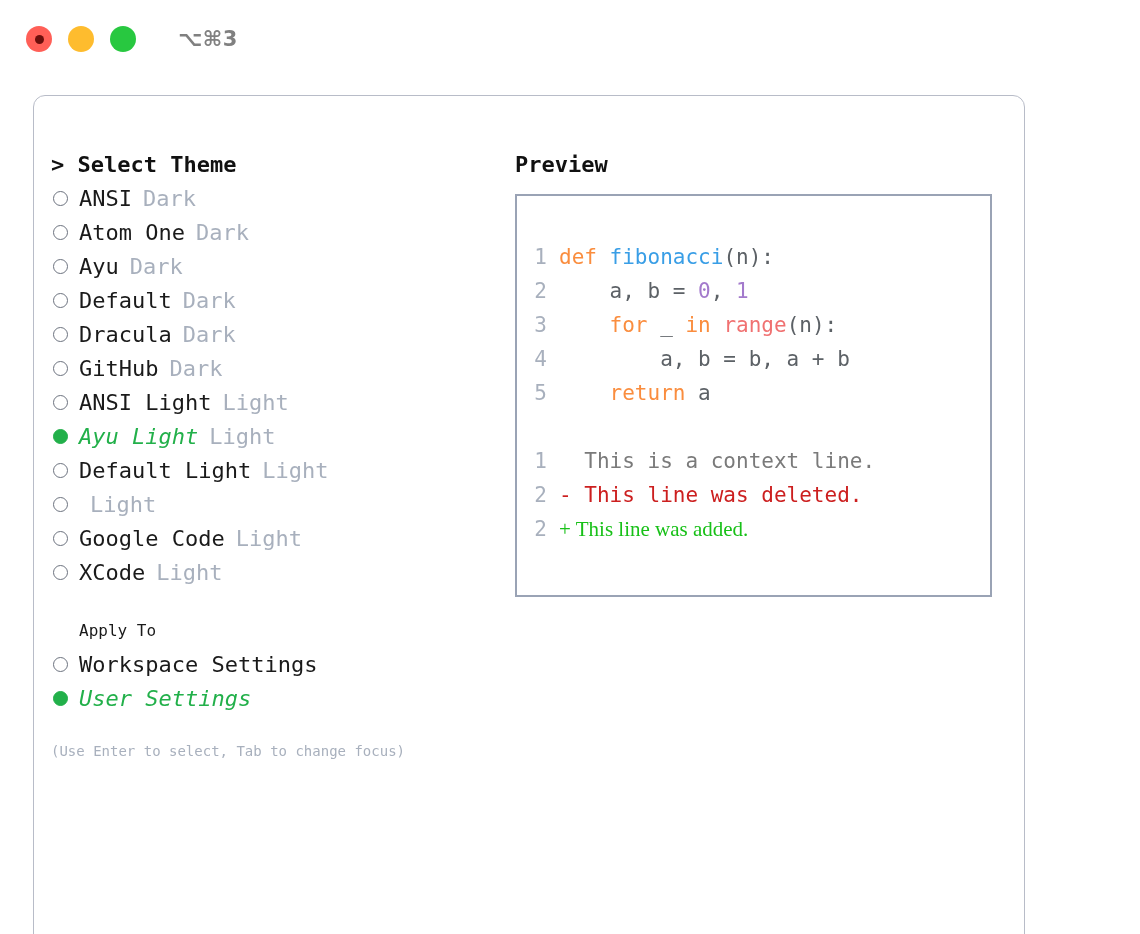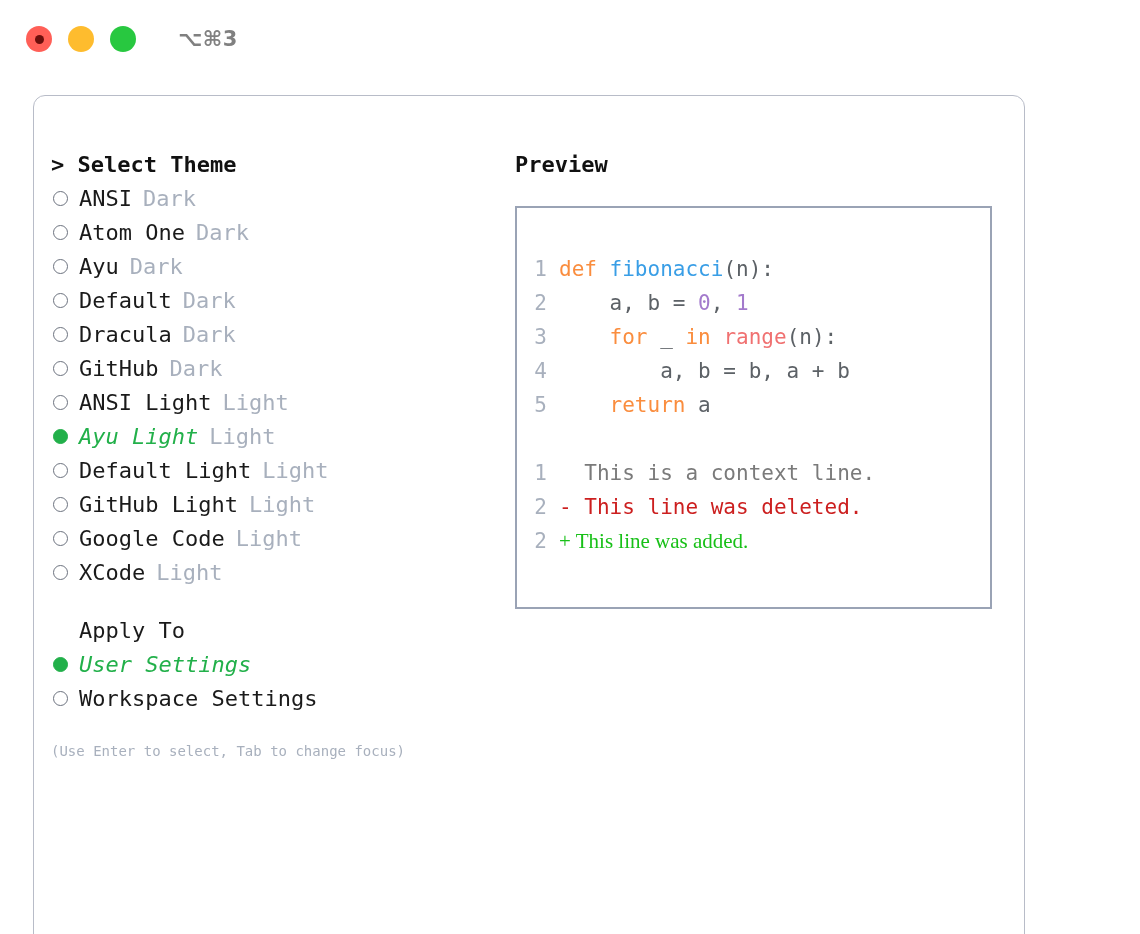--- a/index.html
+++ b/index.html
@@ -83,21 +83,21 @@
 
   
   .section-head {
     font-size: 22px;
     font-weight: bold;
     color: #111111;
     line-height: 34px;
     white-space: pre;
   }
   .section-head-plain {
-    font-size: 22px;
+    font-size: 16px;
     font-weight: normal;
     color: #1a1a1a;
     line-height: 34px;
     white-space: pre;
     padding-left: 28px;
   }
 
   
   .opt-row {
     display: flex;
@@ -149,21 +149,21 @@
     width: 410px;
     white-space: normal;
   }
 
   
   .preview-head {
     font-size: 22px;
     font-weight: bold;
     color: #111111;
     line-height: 34px;
-    margin-bottom: 24px;
+    margin-bottom: 12px;
     white-space: pre;
   }
 
   .preview-box {
     width: 477px;
     height: 403px;
     border: 2px solid #9aa3b5;
     background: #ffffff;
     padding: 44px 0 0 0;
   }
@@ -226,32 +226,32 @@
         <div id="theme-list">
             <div class="opt-row"><span class="radio"></span><span class="opt-label">ANSI</span><span class="opt-tag">Dark</span></div>
             <div class="opt-row"><span class="radio"></span><span class="opt-label">Atom One</span><span class="opt-tag">Dark</span></div>
             <div class="opt-row"><span class="radio"></span><span class="opt-label">Ayu</span><span class="opt-tag">Dark</span></div>
             <div class="opt-row"><span class="radio"></span><span class="opt-label">Default</span><span class="opt-tag">Dark</span></div>
             <div class="opt-row"><span class="radio"></span><span class="opt-label">Dracula</span><span class="opt-tag">Dark</span></div>
             <div class="opt-row"><span class="radio"></span><span class="opt-label">GitHub</span><span class="opt-tag">Dark</span></div>
             <div class="opt-row"><span class="radio"></span><span class="opt-label">ANSI Light</span><span class="opt-tag">Light</span></div>
             <div class="opt-row selected"><span class="radio on"></span><span class="opt-label">Ayu Light</span><span class="opt-tag">Light</span></div>
             <div class="opt-row"><span class="radio"></span><span class="opt-label">Default Light</span><span class="opt-tag">Light</span></div>
-            <div class="opt-row"><span class="radio"></span><span class="opt-label">GitHub Light</span><span class="opt-tag">Light</span></div>
+            <div class="opt-row"><span class="radio"></span><span class="opt-tag">Light</span></div>
             <div class="opt-row"><span class="radio"></span><span class="opt-label">Google Code</span><span class="opt-tag">Light</span></div>
             <div class="opt-row"><span class="radio"></span><span class="opt-label">XCode</span><span class="opt-tag">Light</span></div>
           </div>
 
         <div class="spacer-24"></div>
 
         <div class="section-head-plain">Apply To</div>
 
         <div id="apply-list">
+            <div class="opt-row"><span class="radio"></span><span class="opt-label">Workspace Settings</span></div>
             <div class="opt-row selected"><span class="radio on"></span><span class="opt-label">User Settings</span></div>
-            <div class="opt-row"><span class="radio"></span><span class="opt-label">Workspace Settings</span></div>
           </div>
 
         <div class="spacer-18"></div>
 
         <div class="hint">(Use Enter to select, Tab to change focus)</div>
       </div>
 
       <div class="col-right">
         <div class="preview-head">Preview</div>
 

